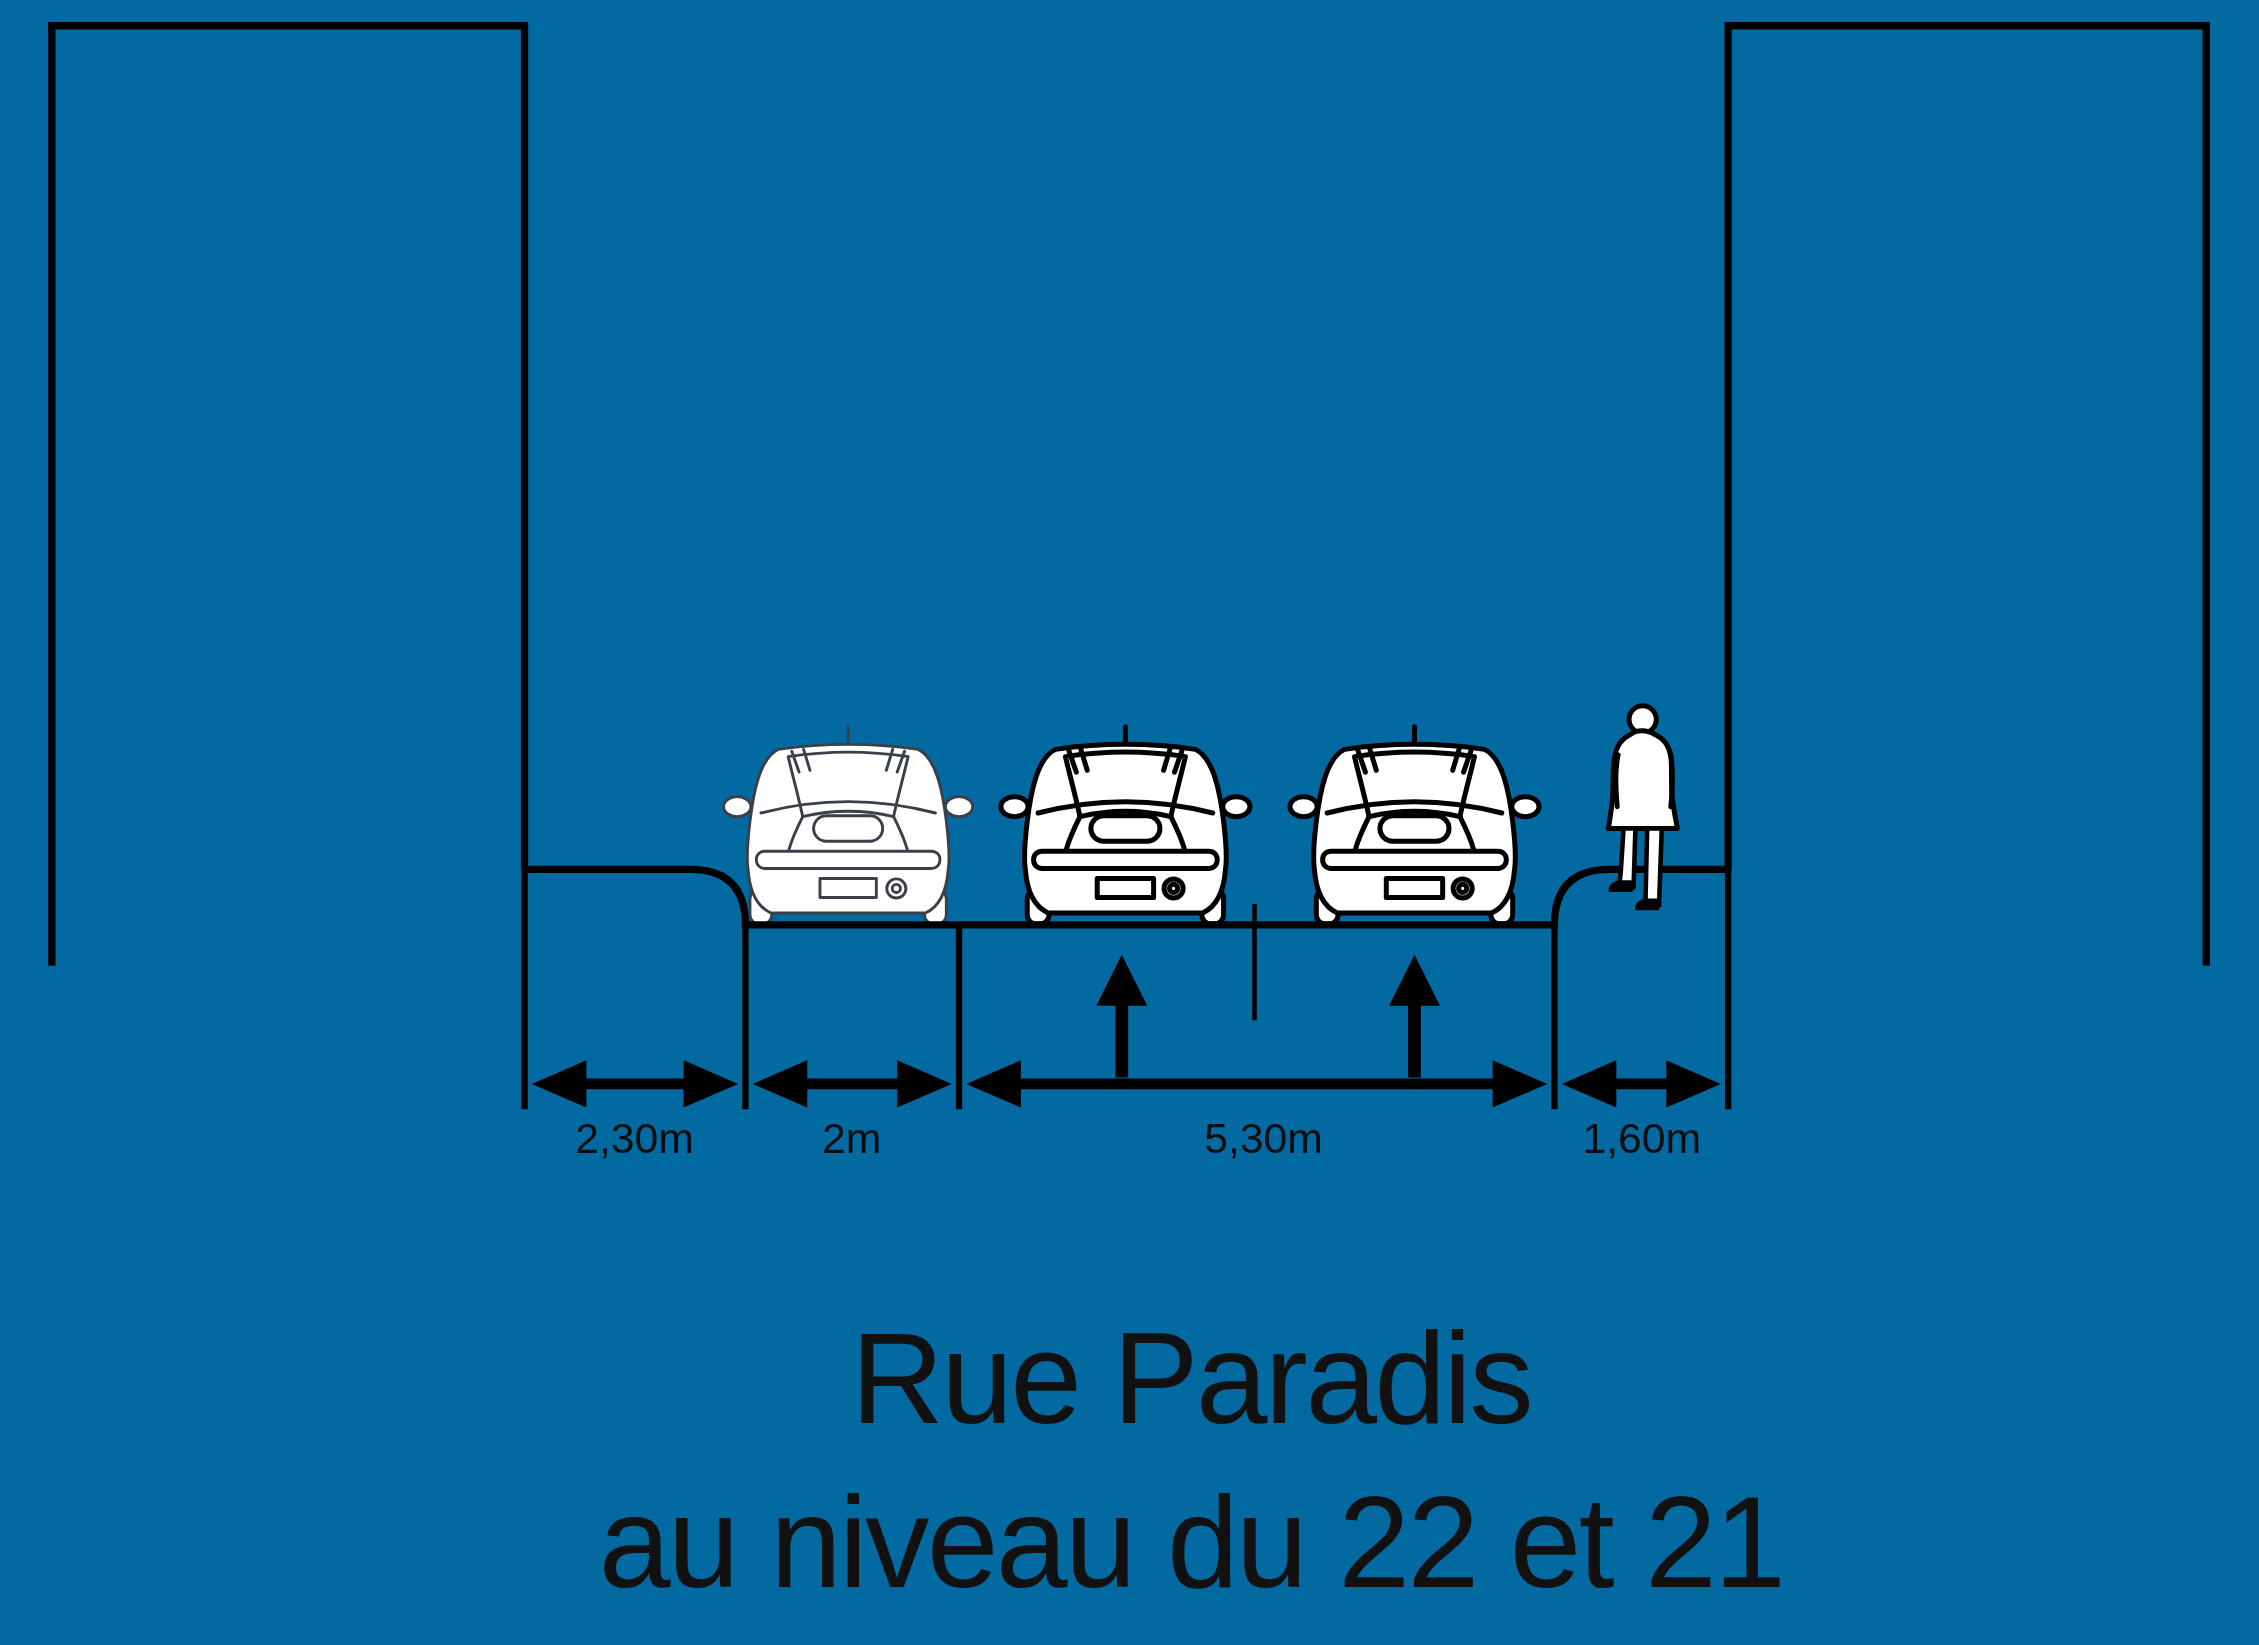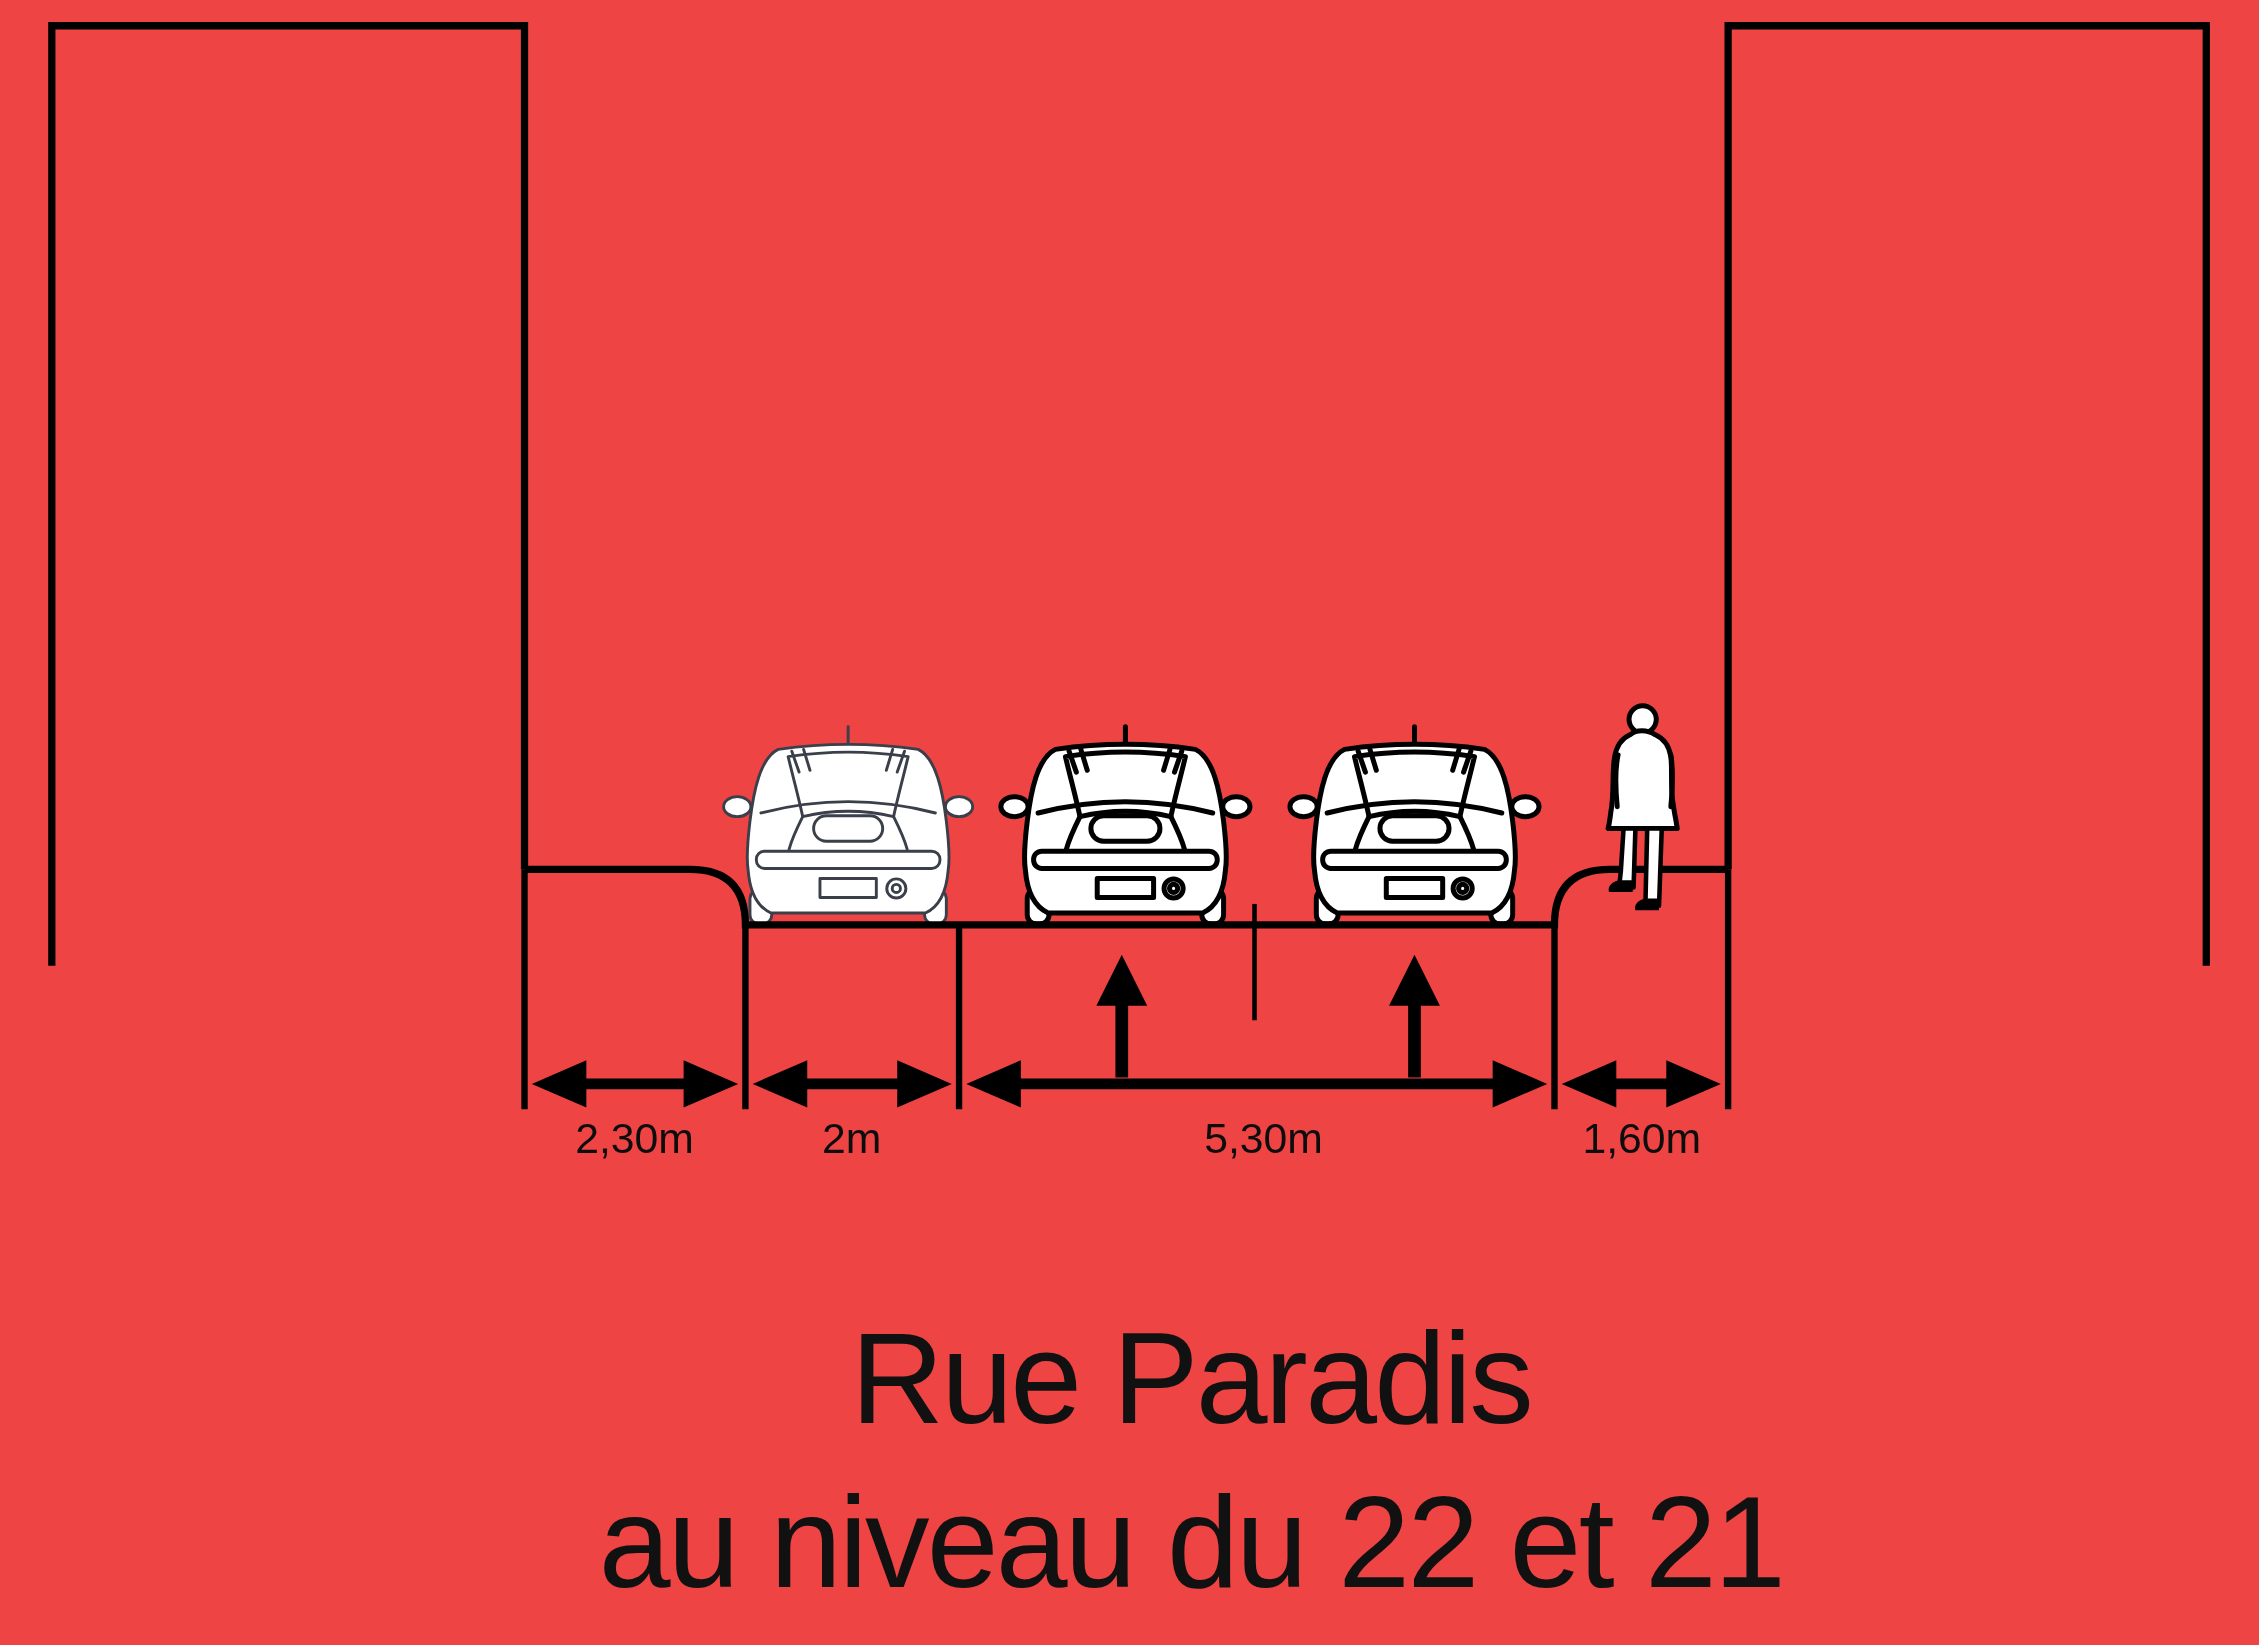--- a/index.html
+++ b/index.html
@@ -1,20 +1,20 @@
 <!DOCTYPE html>
 <html style="font-size:14.5px"><head>
 <meta charset="utf-8">
 <style>
   html, body { margin: 0; padding: 0; background: #ffffff; }
   .stage {
     position: relative;
     width: 2259px;
     height: 1646px;
-    background: #ef4444;
+    background: #0369a1;
     overflow: hidden;
     font-family: "Liberation Sans", sans-serif;
   }
   .stage svg { position: absolute; inset: 0; display: block; }
 
   .ink-line   { stroke: #000000; fill: none; }
   .w8 { stroke-width: 8; }
   .w7 { stroke-width: 7; }
   .w5 { stroke-width: 5; }
   .solid { fill: #000000; stroke: none; }

